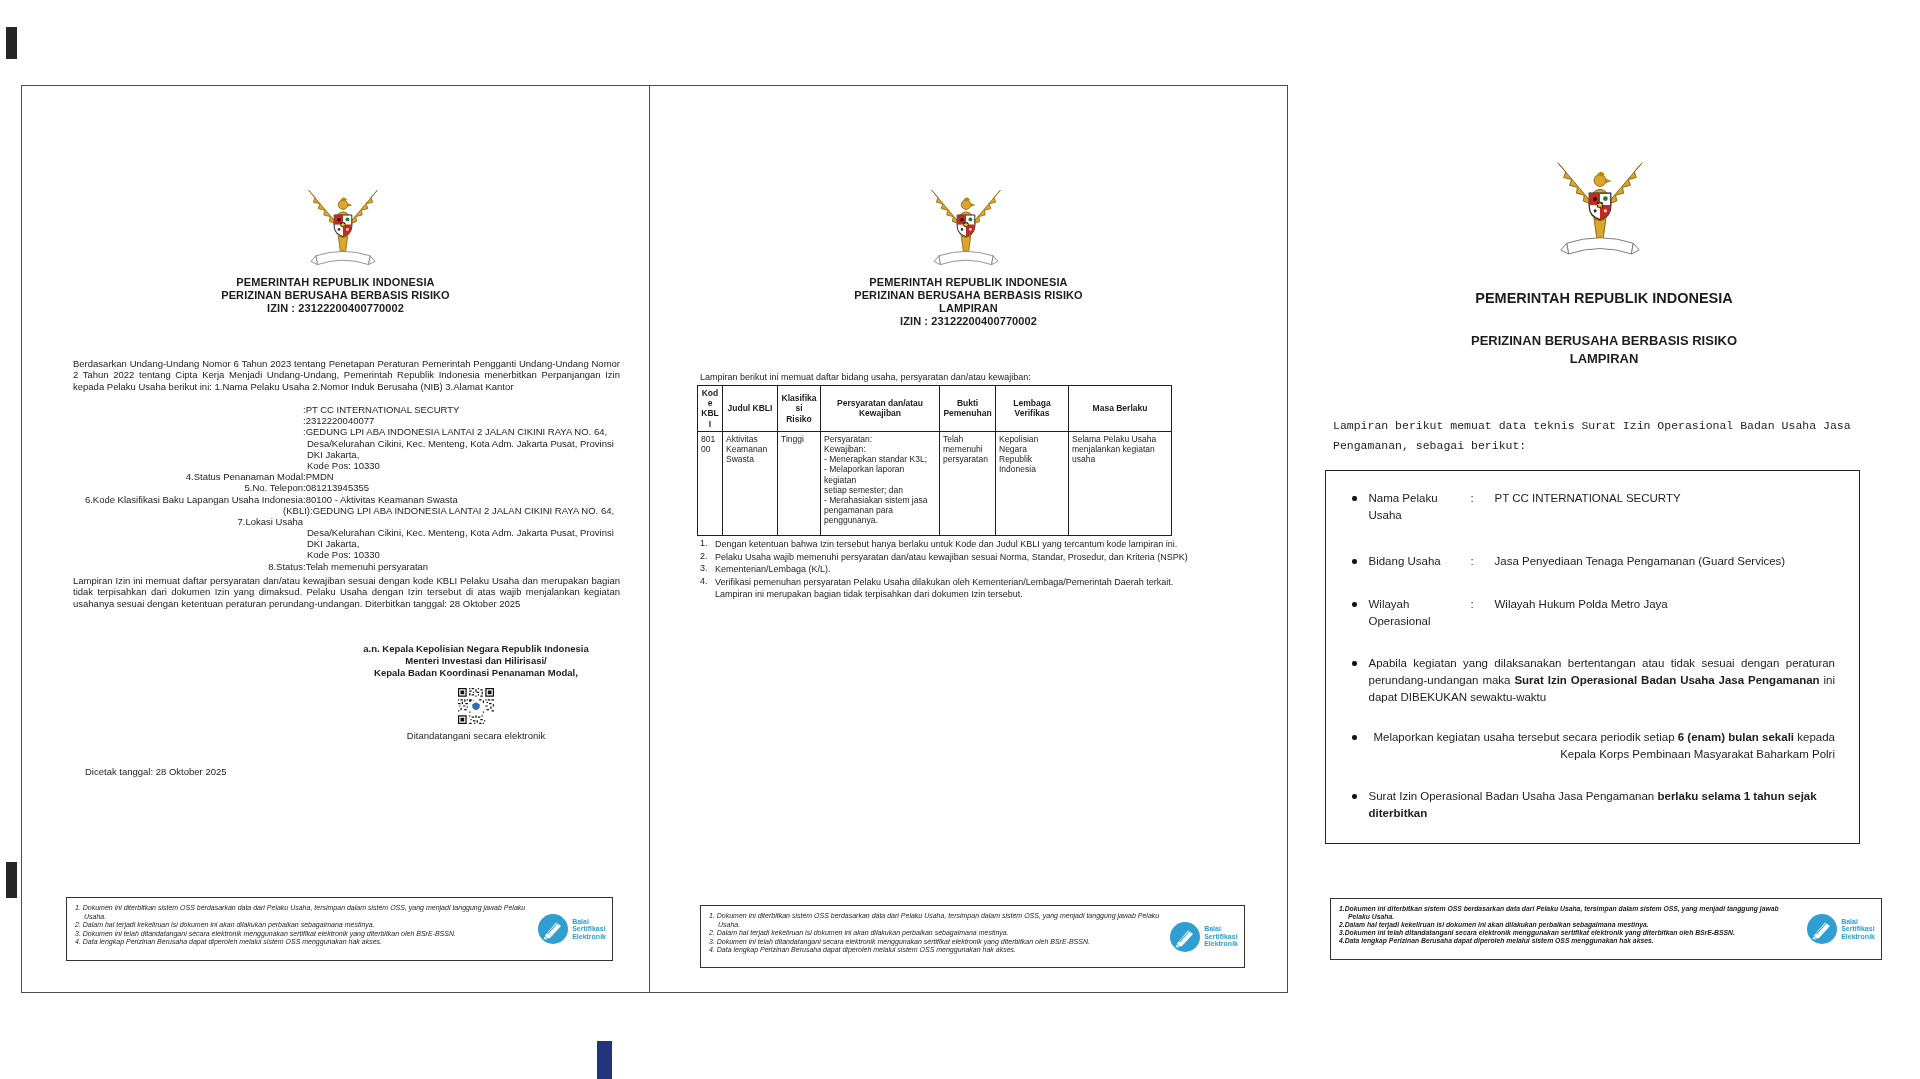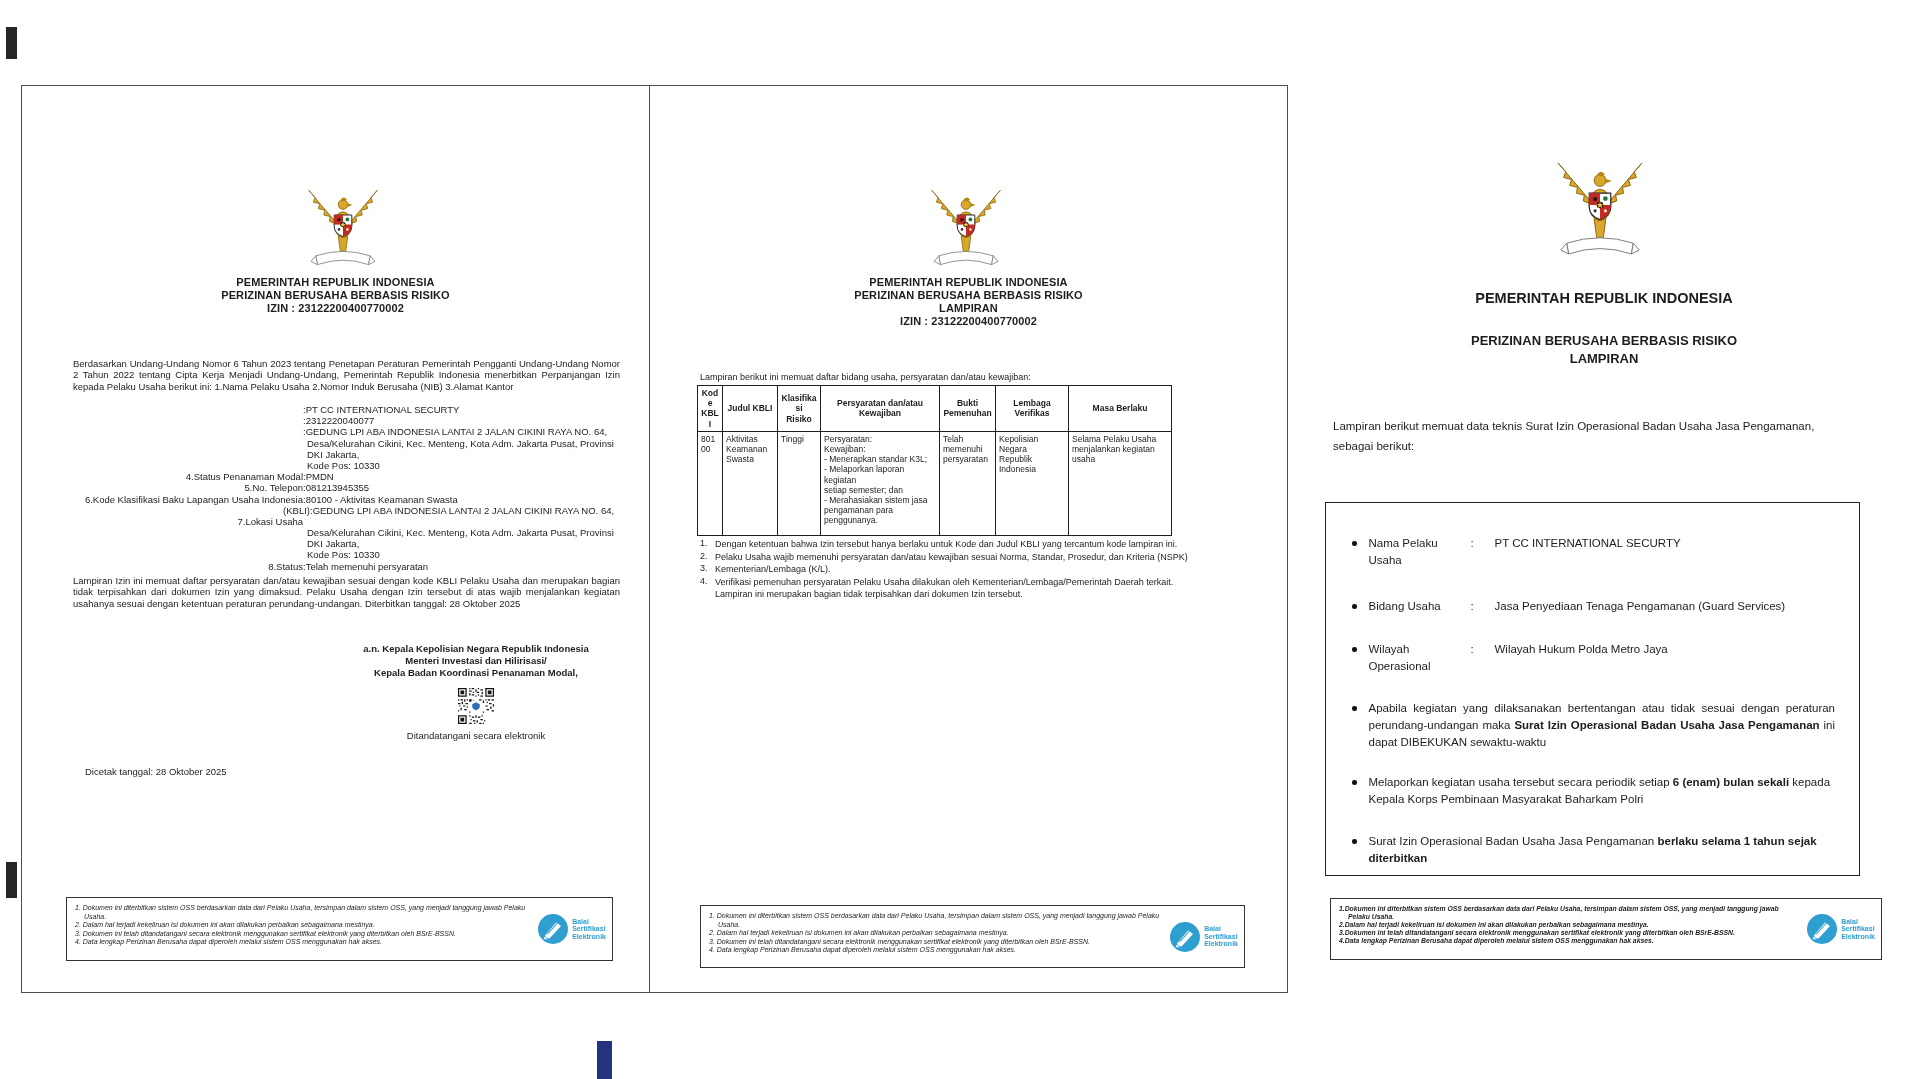--- a/index.html
+++ b/index.html
@@ -36,21 +36,21 @@
   table.kbli th,table.kbli td{border:1.4px solid #1f1f1f;font-size:8.5px;line-height:10.2px;
       padding:2px 3px;white-space:pre-line;vertical-align:top;word-wrap:break-word;}
   table.kbli th{font-weight:bold;text-align:center;vertical-align:middle;}
   .notes{position:absolute;font-size:9px;line-height:12.6px;}
   .nrow{display:flex;}
   .nrow .nn{width:15px;flex:none;line-height:11.2px;}
   .nrow .nt{flex:1;text-align:justify;white-space:pre-line;}
   .gov3{position:absolute;left:0;width:100%;text-align:center;font-weight:bold;font-size:14.5px;}
   .sub3{position:absolute;left:0;width:100%;text-align:center;font-weight:bold;font-size:13px;line-height:18px;}
   .intro3{position:absolute;font-size:11.5px;line-height:20px;}
-  .box3{position:absolute;border:1.5px solid #222;box-sizing:border-box;padding:32px 24px 0 26px;margin-top:32px;}
+  .box3{position:absolute;border:1.5px solid #222;box-sizing:border-box;padding:19px 24px 0 26px;}
   .bx{display:flex;font-size:11.5px;line-height:17px;}
   .b-dot{width:4.5px;height:4.5px;background:#111;border-radius:50%;margin:6px 12px 0 0;flex:none;}
   .bx .blbl{width:102px;flex:none;}
   .bx .bcol{width:24px;flex:none;text-align:left;}
   .bx .brich{flex:1;text-align:justify;}
   .mb1{margin-bottom:29px;}.mb2{margin-bottom:26px;}.mb3{margin-bottom:25px;}
   .mb4{margin-bottom:23px;}.mb5{margin-bottom:25px;}
 </style>
 </head>
 <body>
@@ -334,21 +334,21 @@
     <svg class="emblem" style="left:263px;top:62px;" width="98" height="110" viewBox="0 0 100 112">
         <use href="#garuda"></use>
       </svg>
 
     <div class="gov3" style="top:204px;">PEMERINTAH REPUBLIK INDONESIA</div>
     <div class="sub3" style="top:246px;">
       <div>PERIZINAN BERUSAHA BERBASIS RISIKO</div>
       <div>LAMPIRAN</div>
     </div>
 
-    <div class="intro3" style="left:45px;top:330px;width:522px;">Lampiran berikut memuat data teknis Surat Izin Operasional Badan Usaha Jasa Pengamanan, sebagai berikut:</div>
+    <div class="intro3" style="left:45px;top:330px;width:522px;font-family:Liberation Mono, monospace;">Lampiran berikut memuat data teknis Surat Izin Operasional Badan Usaha Jasa Pengamanan, sebagai berikut:</div>
 
     <div class="box3" style="left:37px;top:384px;width:535px;height:374px;">
       <div class="bx mb1">
         <span class="b-dot"></span>
         <span class="blbl">Nama Pelaku Usaha</span>
         <span class="bcol">:</span>
         <span>PT CC INTERNATIONAL SECURTY</span>
       </div>
       <div class="bx mb2">
         <span class="b-dot"></span>
@@ -361,21 +361,21 @@
         <span class="blbl">Wilayah Operasional</span>
         <span class="bcol">:</span>
         <span>Wilayah Hukum Polda Metro Jaya</span>
       </div>
       <div class="bx mb4">
         <span class="b-dot"></span>
         <span class="brich"><span>Apabila kegiatan yang dilaksanakan bertentangan atau tidak sesuai dengan peraturan perundang-undangan maka </span><span style="font-weight: bold;">Surat Izin Operasional Badan Usaha Jasa Pengamanan</span><span> ini dapat DIBEKUKAN sewaktu-waktu</span></span>
       </div>
       <div class="bx mb5">
         <span class="b-dot"></span>
-        <span class="brich" style="text-align:left;"><span>Melaporkan kegiatan usaha tersebut secara periodik setiap </span><span style="font-weight: bold;">6 (enam) bulan sekali</span><span> kepada Kepala Korps Pembinaan Masyarakat Baharkam Polri</span></span>
+        <span class="brich" style="text-align:right;"><span>Melaporkan kegiatan usaha tersebut secara periodik setiap </span><span style="font-weight: bold;">6 (enam) bulan sekali</span><span> kepada Kepala Korps Pembinaan Masyarakat Baharkam Polri</span></span>
       </div>
       <div class="bx">
         <span class="b-dot"></span>
         <span class="brich" style="text-align:left;"><span>Surat Izin Operasional Badan Usaha Jasa Pengamanan </span><span style="font-weight: bold;">berlaku selama 1 tahun sejak diterbitkan</span></span>
       </div>
     </div>
 
     <div class="foot bold" style="left:42px;top:812px;width:552px;height:62px;">
       <div class="ftxt">
         <div class="fitem">1.Dokumen ini diterbitkan sistem OSS berdasarkan data dari Pelaku Usaha, tersimpan dalam sistem OSS, yang menjadi tanggung jawab Pelaku Usaha.</div>

